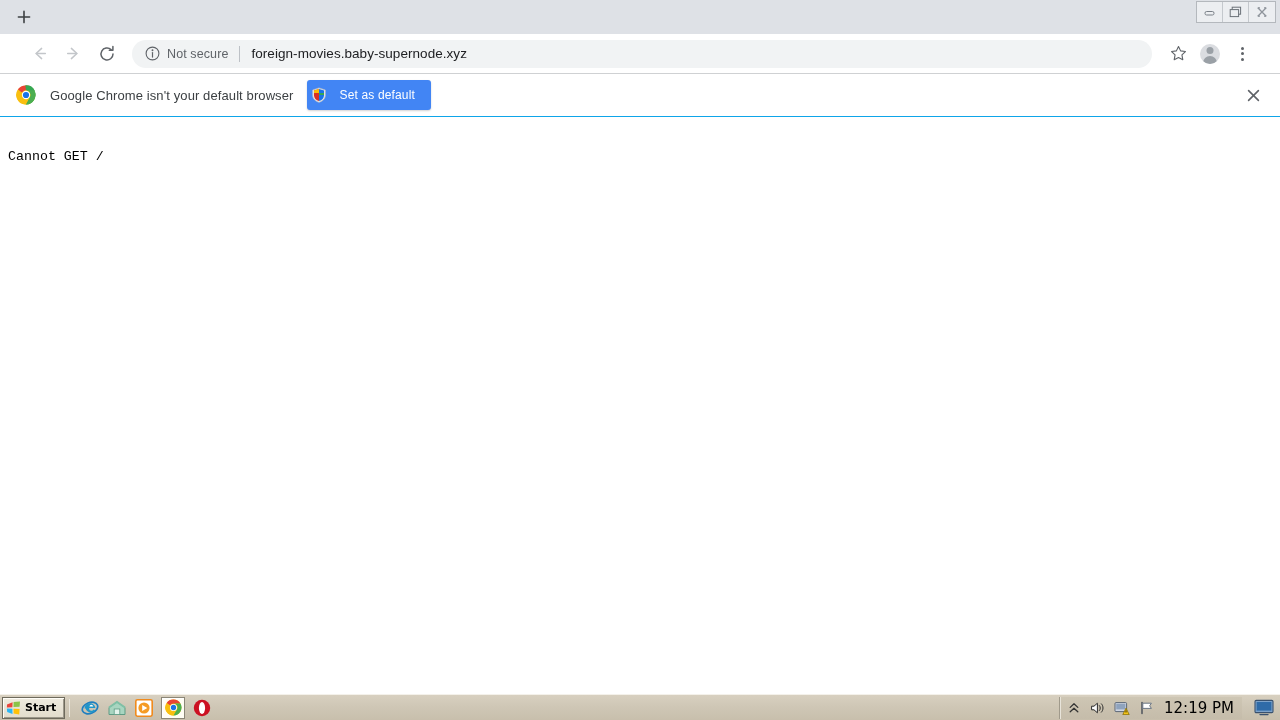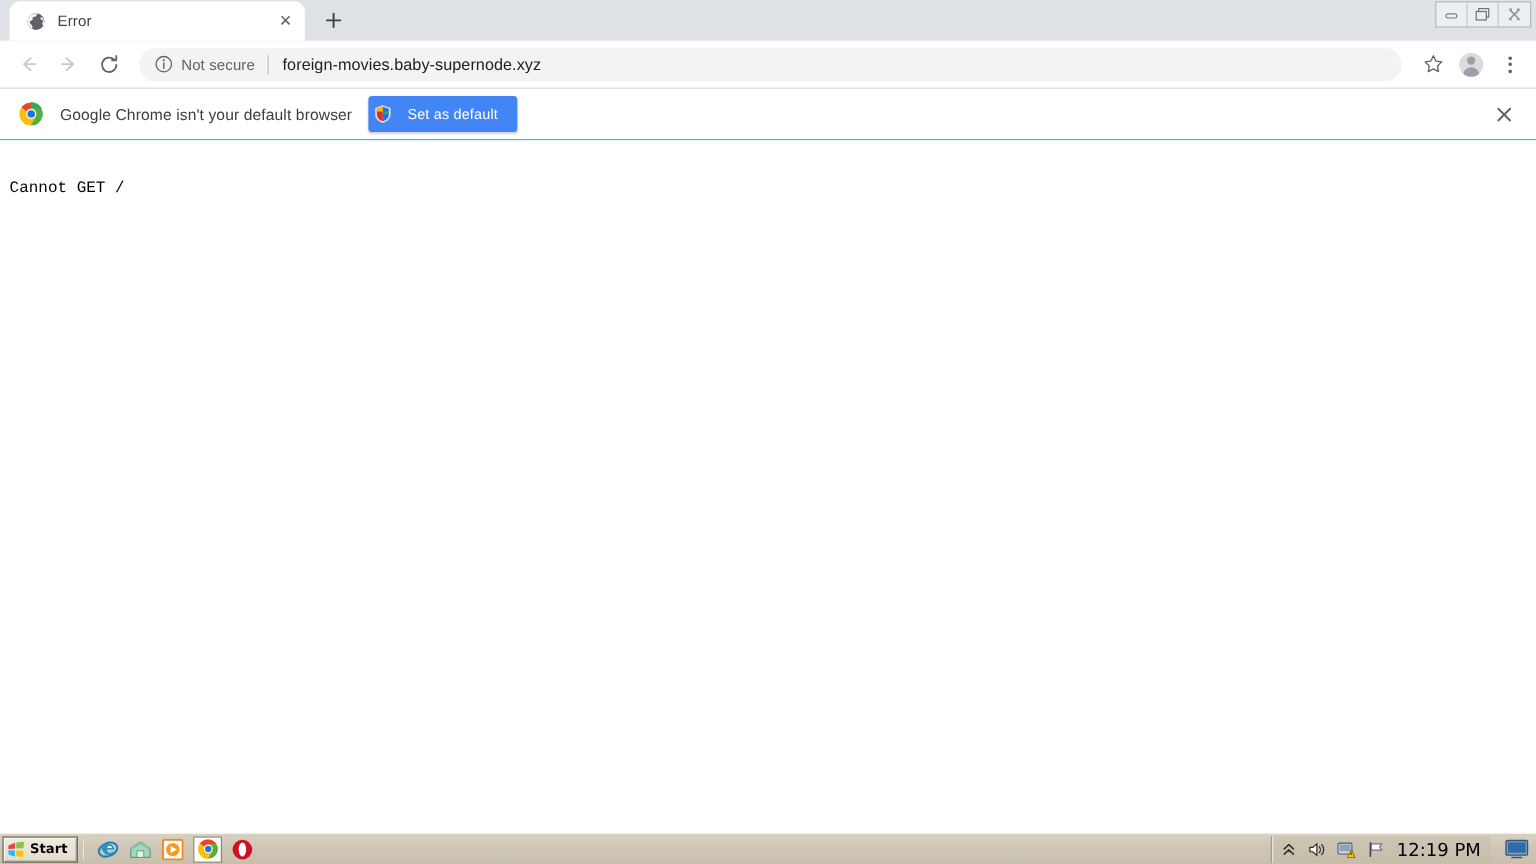--- a/index.html
+++ b/index.html
@@ -97,21 +97,21 @@
   }
   .winbtn:last-child { border-right: none; }
 
   
   .toolbar {
     position: relative;
     height: 40px;
     background: #ffffff;
     display: flex;
     align-items: center;
-    padding: 0 8px;
+    padding: 0 24px;
     border-bottom: 1px solid #cfd1d3;
   }
   .navbtn {
     width: 30px; height: 30px;
     margin-right: 4px;
     display: flex; align-items: center; justify-content: center;
     border-radius: 50%;
   }
   .navbtn.disabled { color: #c3c6ca; }
   .navbtn.enabled  { color: #5f6368; }
@@ -348,31 +348,20 @@
 </style>
 </head>
 <body>
 
 <div id="screen">
 
   <div id="browser-window">
 
     <div class="tabstrip">
 
-      <div class="tab">
-        <span class="tab-favicon">
-          <svg width="16" height="16" viewBox="0 0 16 16">
-            <circle cx="8" cy="8" r="7" fill="#5f6368"></circle>
-            <path d="M8 1.2a6.8 6.8 0 0 0-3.2 12.8c.6-1.3.2-2.6-.6-3.4-.9-.9-1.6-1.2-1.3-2.4.3-1.2 1.4-.6 2.1-1.5.6-.8-.2-1.6.5-2.3.7-.7 1.6 0 2.3-.6.8-.7.1-1.7 1.3-2 .4-.1.7-.4.9-.6z" fill="#ffffff" opacity=".92"></path>
-            <path d="M12.6 4.1c-1 .3-1.1 1.3-.6 2 .5.8 1.7.4 2 1.5.2.9-.8 1.1-.8 2.1 0 1 1.1 1.2 1 2.1a6.8 6.8 0 0 0-1.6-7.7z" fill="#ffffff" opacity=".92"></path>
-          </svg>
-        </span>
-        <span class="tab-title">Error</span>
-        <span class="tab-close">✕</span>
-      </div>
 
       <div class="newtab">
         <svg width="14" height="14" viewBox="0 0 14 14">
           <path d="M7 1.4v11.2M1.4 7h11.2" stroke="#3c4043" stroke-width="1.6" stroke-linecap="round"></path>
         </svg>
       </div>
 
       <div class="winbtns">
         <div class="winbtn">
           <svg width="11" height="9" viewBox="0 0 11 9">

